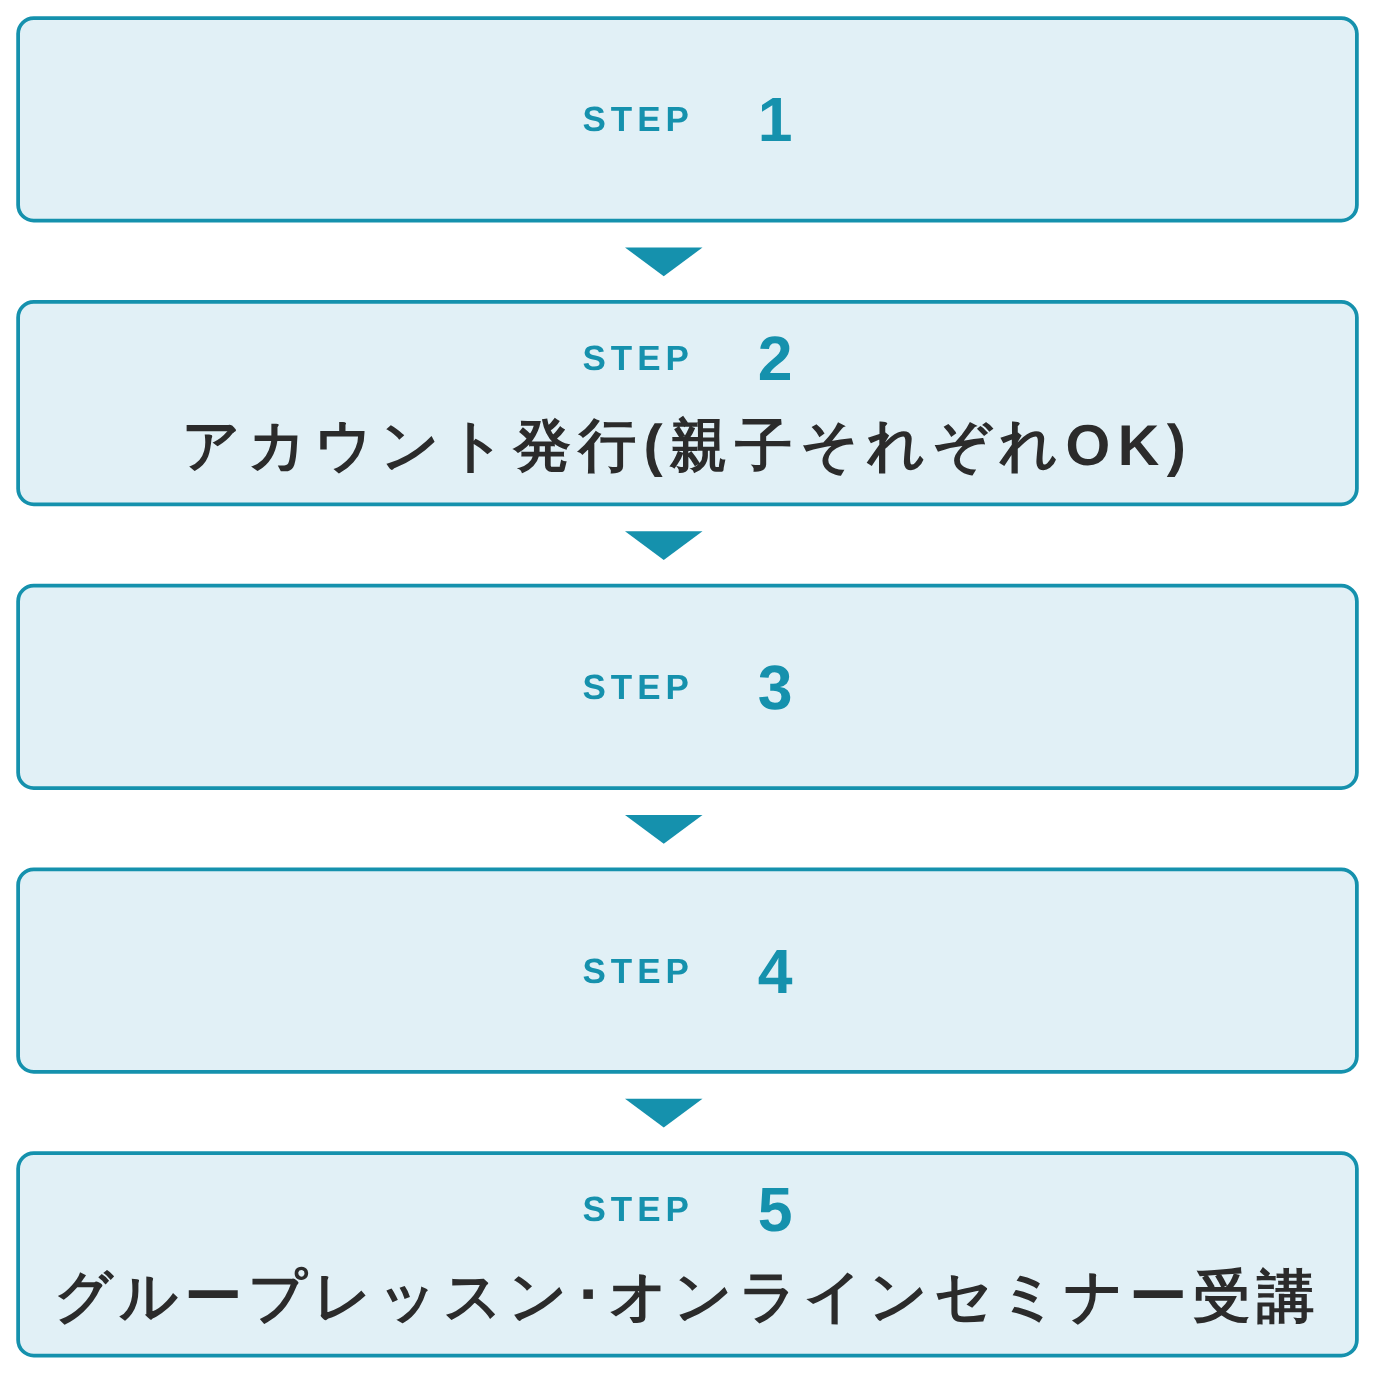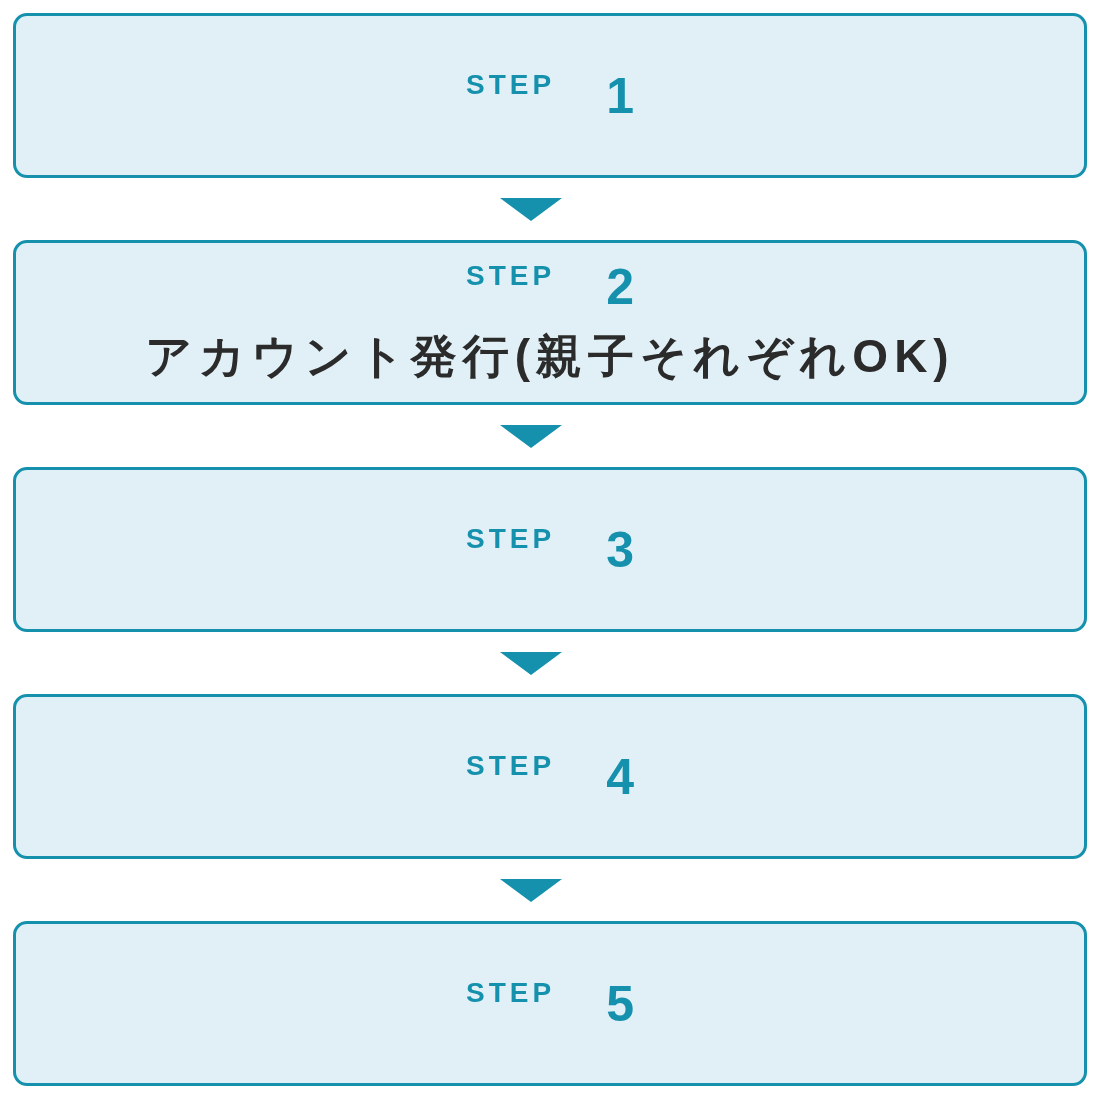--- a/index.html
+++ b/index.html
@@ -29,21 +29,21 @@
     border:3px solid var(--box-border);
     border-radius:14px;
     display:flex;
     flex-direction:column;
     align-items:center;
     justify-content:center;
     gap:18px;
   }
   .step-label{
     display:flex;
-    align-items:flex-start;
+    align-items:center;
     color:var(--accent-teal);
     line-height:1;
     gap:44px;
   }
   .step-word{
     font-size:28px;
     font-weight:700;
     letter-spacing:4px;
   }
   .step-number{
@@ -130,15 +130,16 @@
 
   <div class="arrow-gap">
     <span class="arrow-down"></span>
   </div>
 
   <section class="step-box">
     <div class="step-label">
       <span class="step-word">STEP</span>
       <span class="step-number">5</span>
     </div>
+    <h2 class="step-title">グループレッスン･オンラインセミナー受講</h2>
   </section>
 
 </div>
 
 </body></html>

